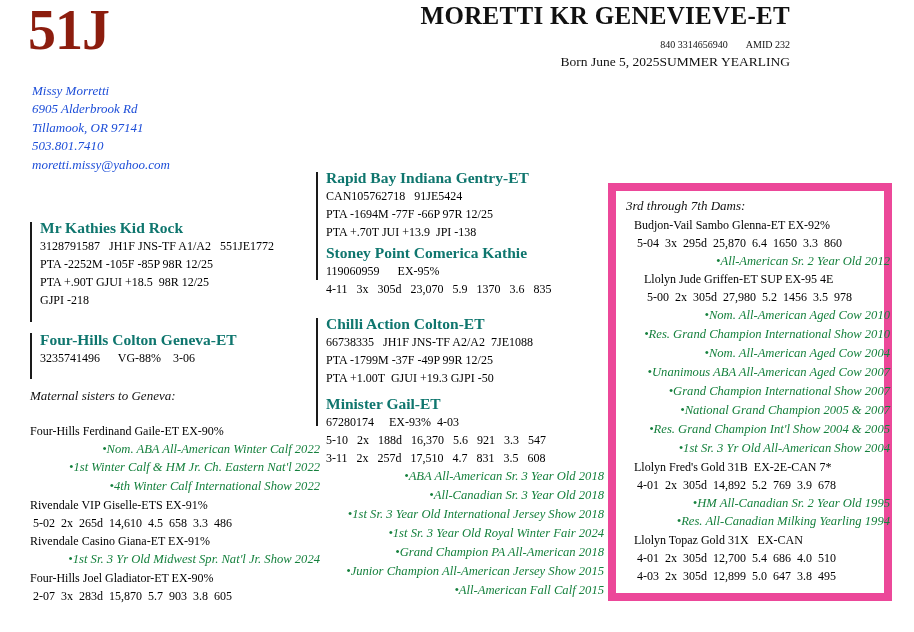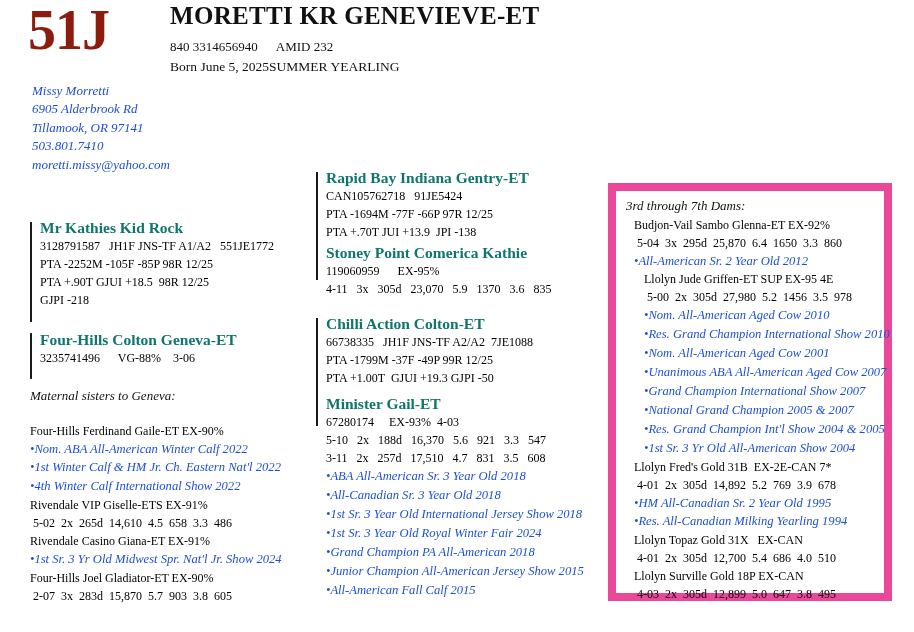--- a/index.html
+++ b/index.html
@@ -31,33 +31,33 @@
     font-size: 56px;
     letter-spacing: -1px;
     color: #8c1d0e;
     line-height: 1;
   }
   .title-block {
     position: absolute;
     left: 170px;
     top: 2px;
     width: 620px;
-    text-align: left;
+    text-align: right;
   }
   .animal-name {
     font-family: "Liberation Serif", serif;
     font-weight: bold;
     font-size: 25px;
     letter-spacing: 0.3px;
     color: #111111;
     line-height: 1.1;
   }
   .reg-line {
     font-family: "Liberation Serif", serif;
-    font-size: 13px;
+    font-size: 10px;
     margin-top: 9px;
     color: #111111;
   }
   .reg-line .sp { display: inline-block; width: 18px; }
   .born-line {
     font-family: "Liberation Serif", serif;
     font-size: 13.5px;
     margin-top: 4px;
     color: #111111;
   }
@@ -87,23 +87,24 @@
     font-family: "Liberation Serif", serif;
     font-size: 12px;
     color: #000000;
     line-height: 1.5;
     white-space: pre;
   }
   .ln-it {
     font-family: "Liberation Serif", serif;
     font-style: italic;
     font-size: 12.6px;
-    color: #1d4ed8;
+    color: #15803d;
     line-height: 1.5;
     white-space: pre;
+    text-align: right;
   }
   .hdr-it {
     font-family: "Liberation Serif", serif;
     font-style: italic;
     font-size: 13px;
     color: #111111;
     line-height: 1.5;
   }
 
   
@@ -232,40 +233,39 @@
         <div class="ln">Budjon-Vail Sambo Glenna-ET EX-92%</div>
         <div class="ln"> 5-04  3x  295d  25,870  6.4  1650  3.3  860</div>
         <div class="ln-it">•All-American Sr. 2 Year Old 2012</div>
       </div>
 
       <div style="margin-left:18px;">
         <div class="ln">Llolyn Jude Griffen-ET SUP EX-95 4E</div>
         <div class="ln"> 5-00  2x  305d  27,980  5.2  1456  3.5  978</div>
         <div class="ln-it">•Nom. All-American Aged Cow 2010</div>
         <div class="ln-it">•Res. Grand Champion International Show 2010</div>
-        <div class="ln-it">•Nom. All-American Aged Cow 2001</div>
+        <div class="ln-it">•Nom. All-American Aged Cow 2004</div>
         <div class="ln-it">•Unanimous ABA All-American Aged Cow 2007</div>
         <div class="ln-it">•Grand Champion International Show 2007</div>
         <div class="ln-it">•National Grand Champion 2005 &amp; 2007</div>
         <div class="ln-it">•Res. Grand Champion Int'l Show 2004 &amp; 2005</div>
         <div class="ln-it">•1st Sr. 3 Yr Old All-American Show 2004</div>
       </div>
 
       <div style="margin-left:8px;">
         <div class="ln">Llolyn Fred's Gold 31B  EX-2E-CAN 7*</div>
         <div class="ln"> 4-01  2x  305d  14,892  5.2  769  3.9  678</div>
         <div class="ln-it">•HM All-Canadian Sr. 2 Year Old 1995</div>
         <div class="ln-it">•Res. All-Canadian Milking Yearling 1994</div>
       </div>
 
       <div style="margin-left:8px;">
         <div class="ln">Llolyn Topaz Gold 31X   EX-CAN</div>
         <div class="ln"> 4-01  2x  305d  12,700  5.4  686  4.0  510</div>
       </div>
 
       <div style="margin-left:8px;">
-        <div class="ln">Llolyn Surville Gold 18P EX-CAN</div>
         <div class="ln"> 4-03  2x  305d  12,899  5.0  647  3.8  495</div>
       </div>
     </div>
   </div>
 
 </div>
 
 </body></html>

